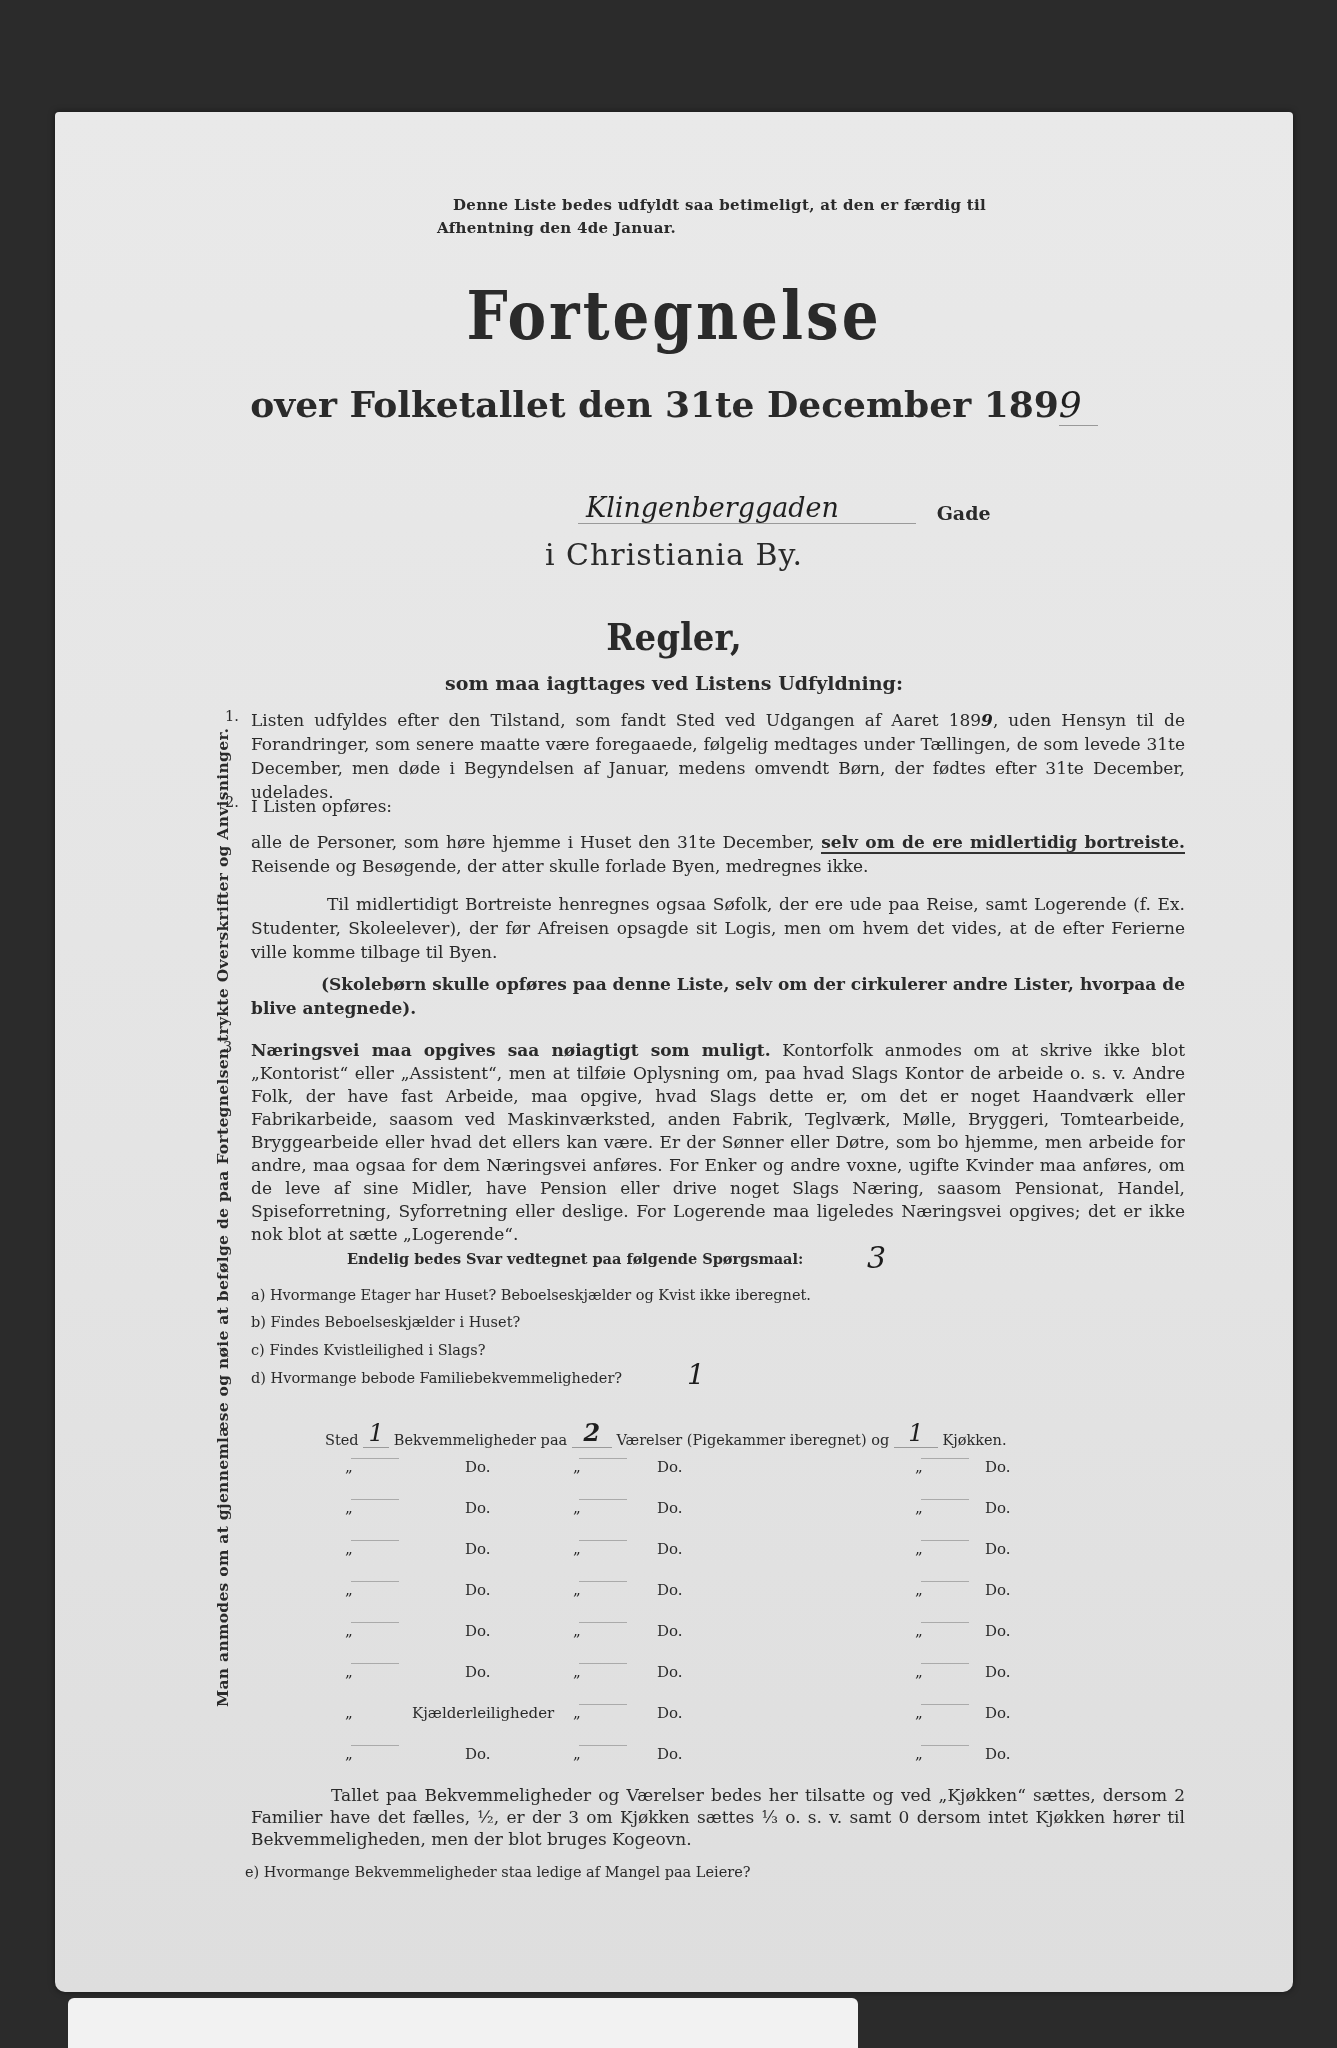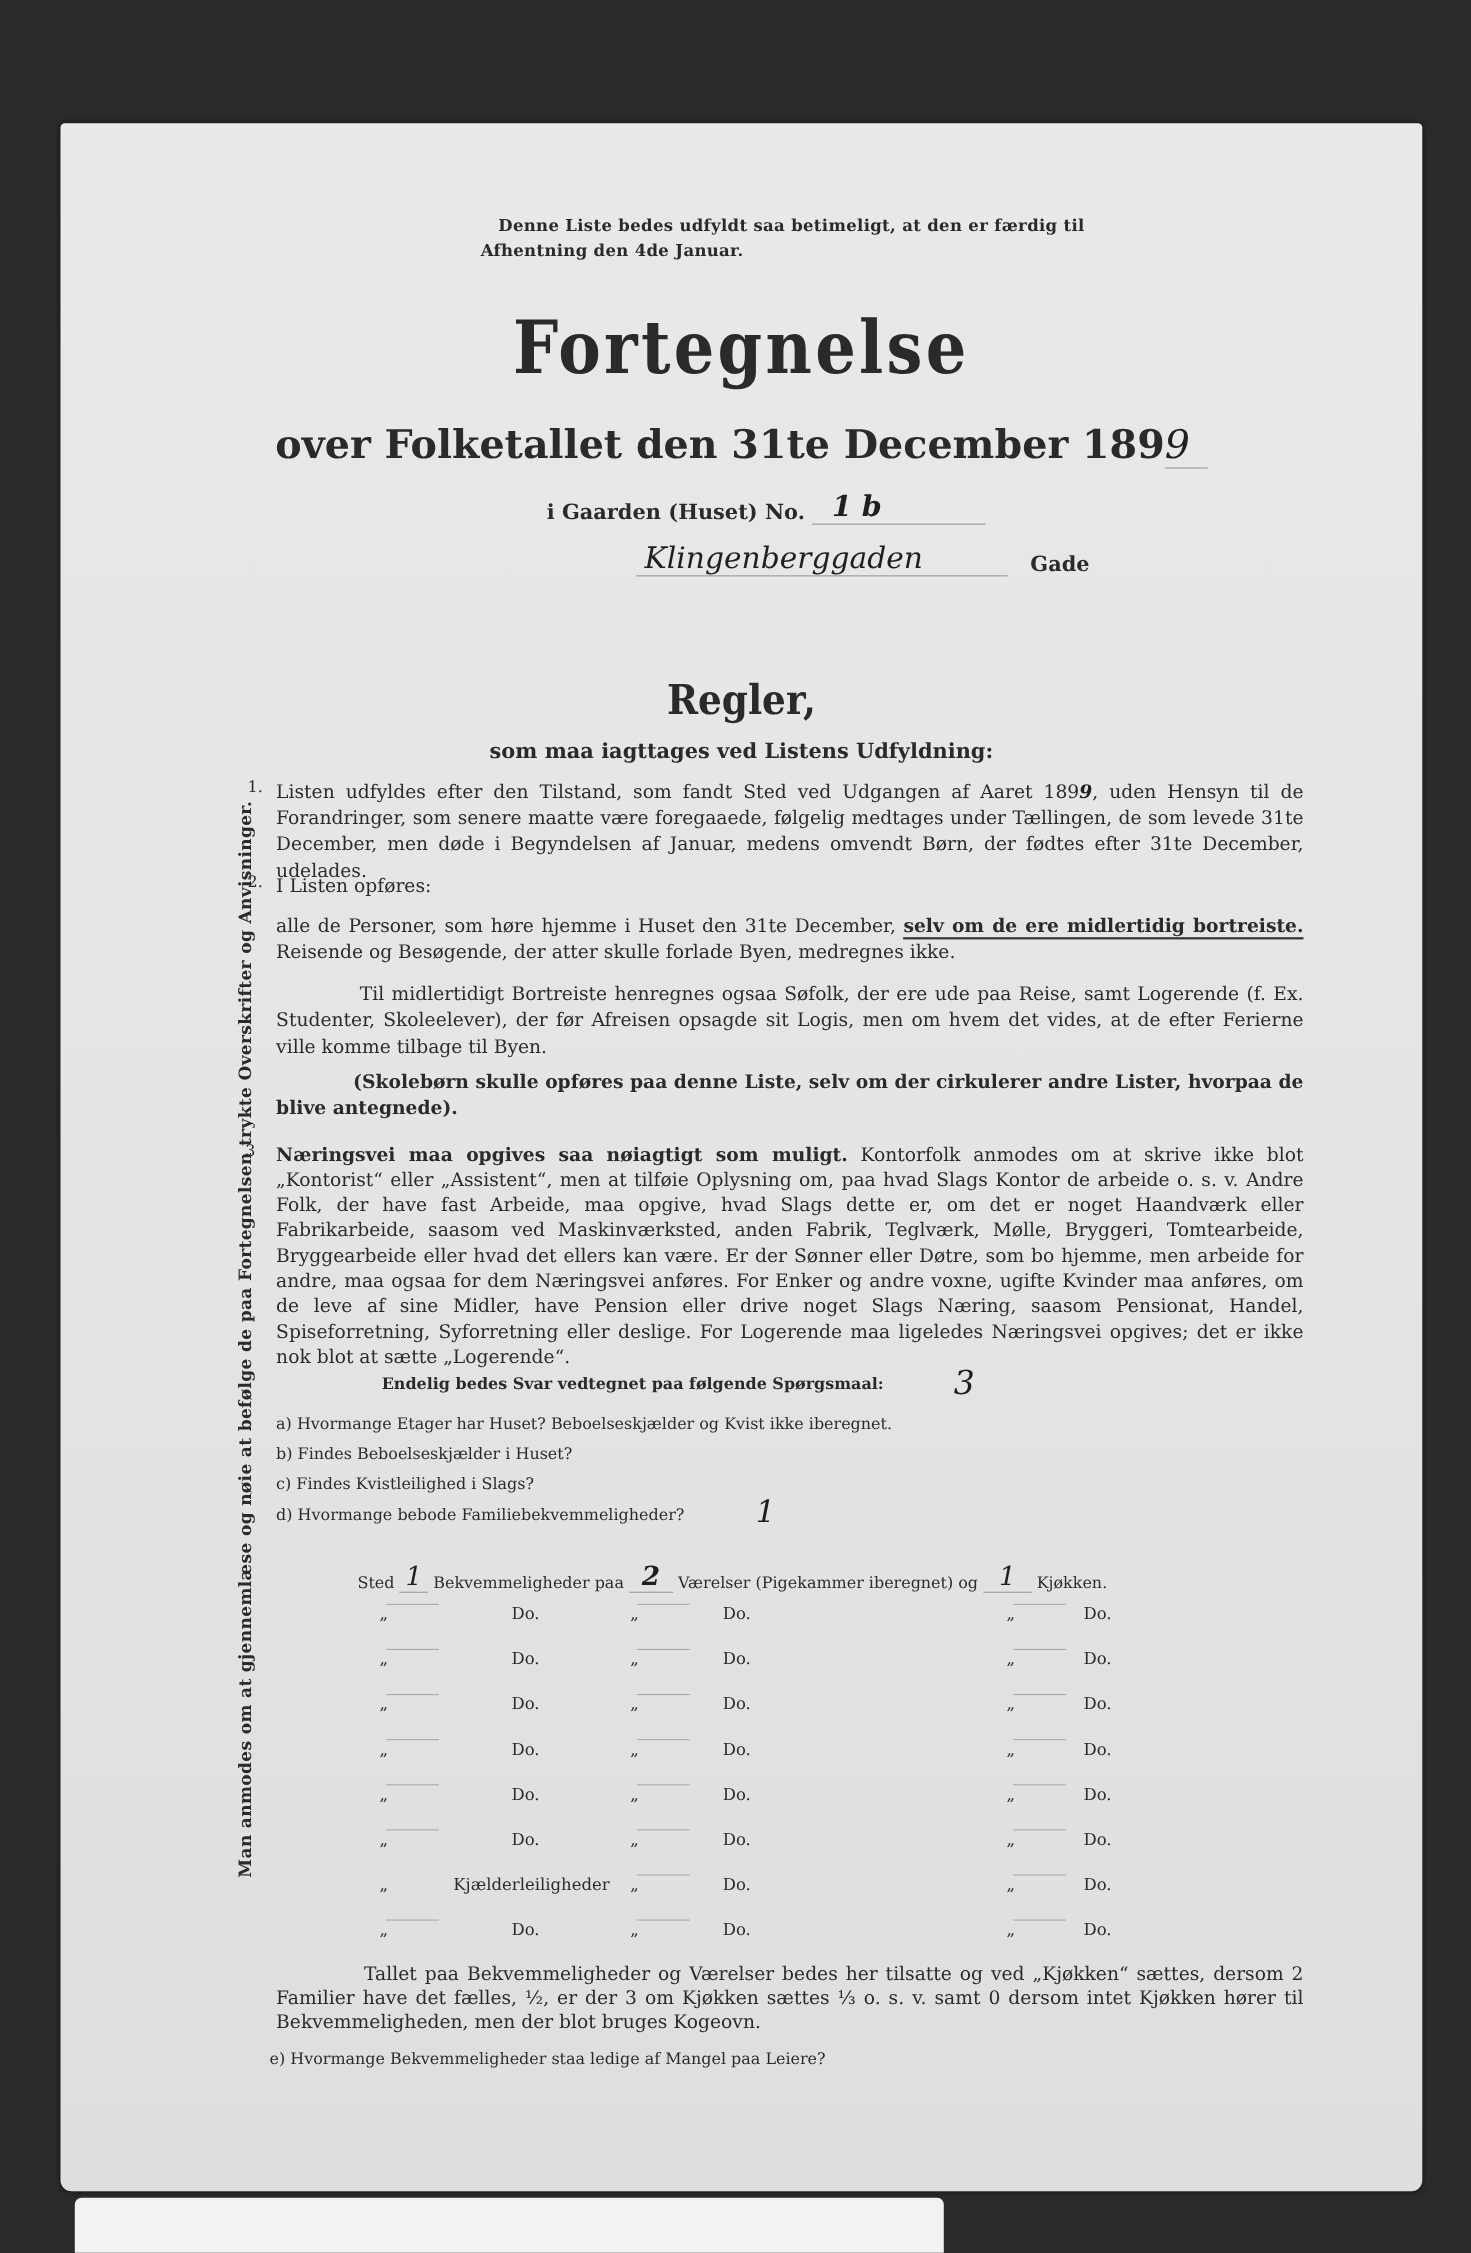--- a/index.html
+++ b/index.html
@@ -58,30 +58,27 @@
 
   <div class="abs note frak" style="left:398px;top:84px;">Denne Liste bedes udfyldt saa betimeligt, at den er færdig til</div>
   <div class="abs note frak" style="left:382px;top:107px;">Afhentning den 4de Januar.</div>
 
   <div class="abs title frak" style="top:170px;">Fortegnelse</div>
 
   <div class="abs subtitle frak" style="top:255px;margin-top:16px;">
     <span>over Folketallet den 31te December 189</span><span class="yr-fill hand">9</span>
   </div>
 
-  <div class="abs addr frak" style="left:442px;top:334px;">
-    <span>i Gaarden (Huset) No.</span>
-    <span class="fill-line hand" style="width:140px;font-size:26px;padding-left:18px;">1 b</span>
-  </div>
 
   <div class="abs addr frak" style="left:495px;top:380px;">
     <span class="fill-line hand" style="width:330px;font-size:27px;font-weight:normal;padding-left:8px;margin-left:28px;">Klingenberggaden</span>
     <span style="margin-left:14px;">Gade</span>
   </div>
 
+  <div class="abs city frak" style="top:425px;">i Christiania By.</div>
 
   <div class="abs regler frak" style="top:505px;">Regler,</div>
   <div class="abs regsub frak" style="top:560px;">som maa iagttages ved Listens Udfyldning:</div>
 
   <div class="num frak" style="left:170px;top:596px;">1.</div>
   <div class="para body frak" style="left:196px;top:596px;width:934px;">
     <span>Listen udfyldes efter den Tilstand, som fandt Sted ved Udgangen af Aaret 189</span><span class="hand bold">9</span><span>, uden Hensyn til de Forandringer, som senere maatte være foregaaede, følgelig medtages under Tællingen, de som levede 31te December, men døde i Begyndelsen af Januar, medens omvendt Børn, der fødtes efter 31te December, udelades.</span>
   </div>
 
   <div class="num frak" style="left:170px;top:682px;">2.</div>

